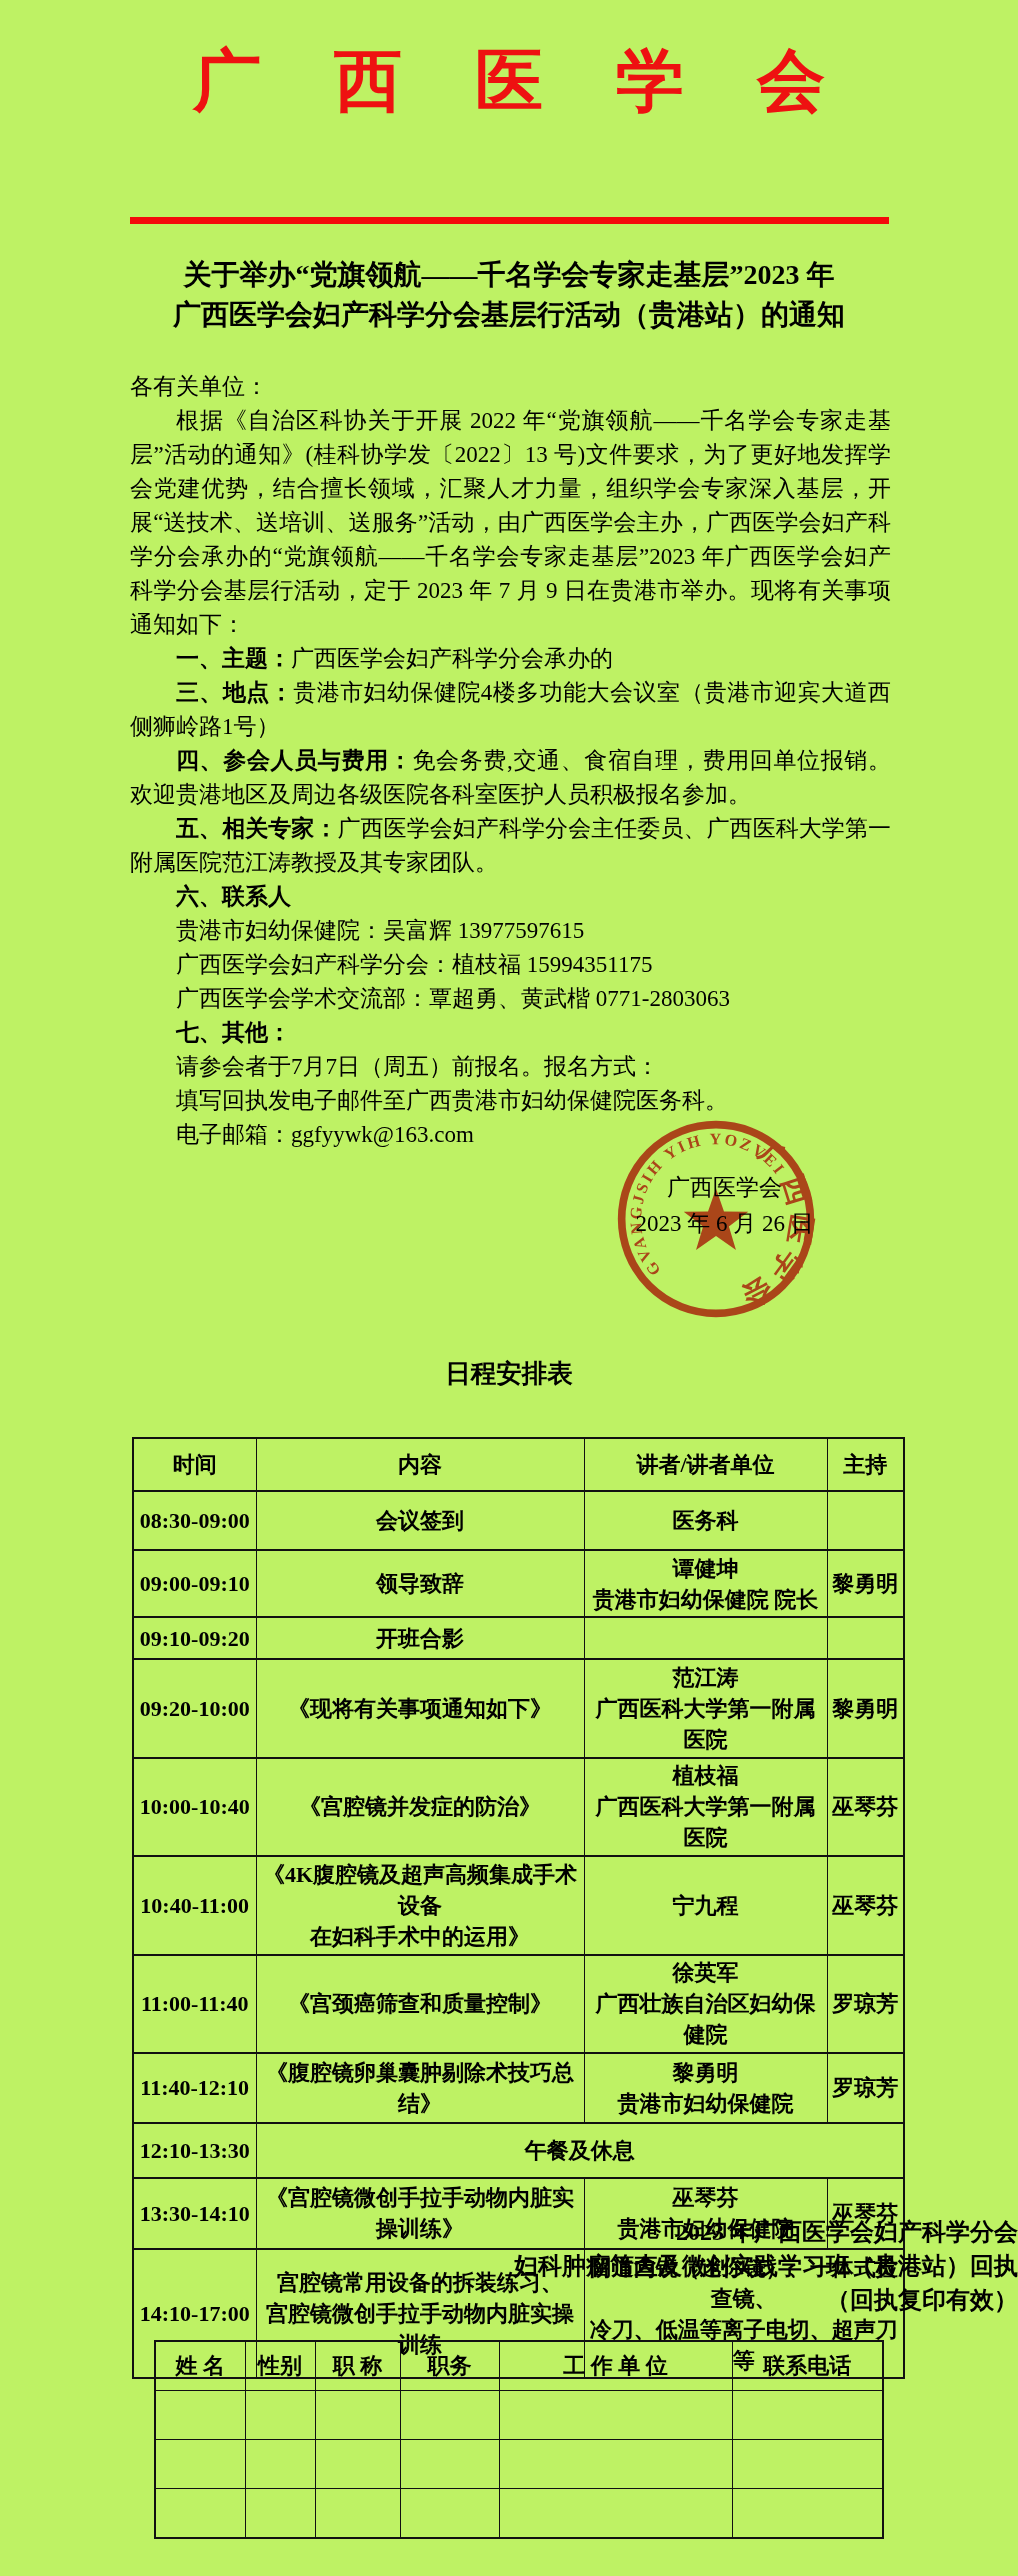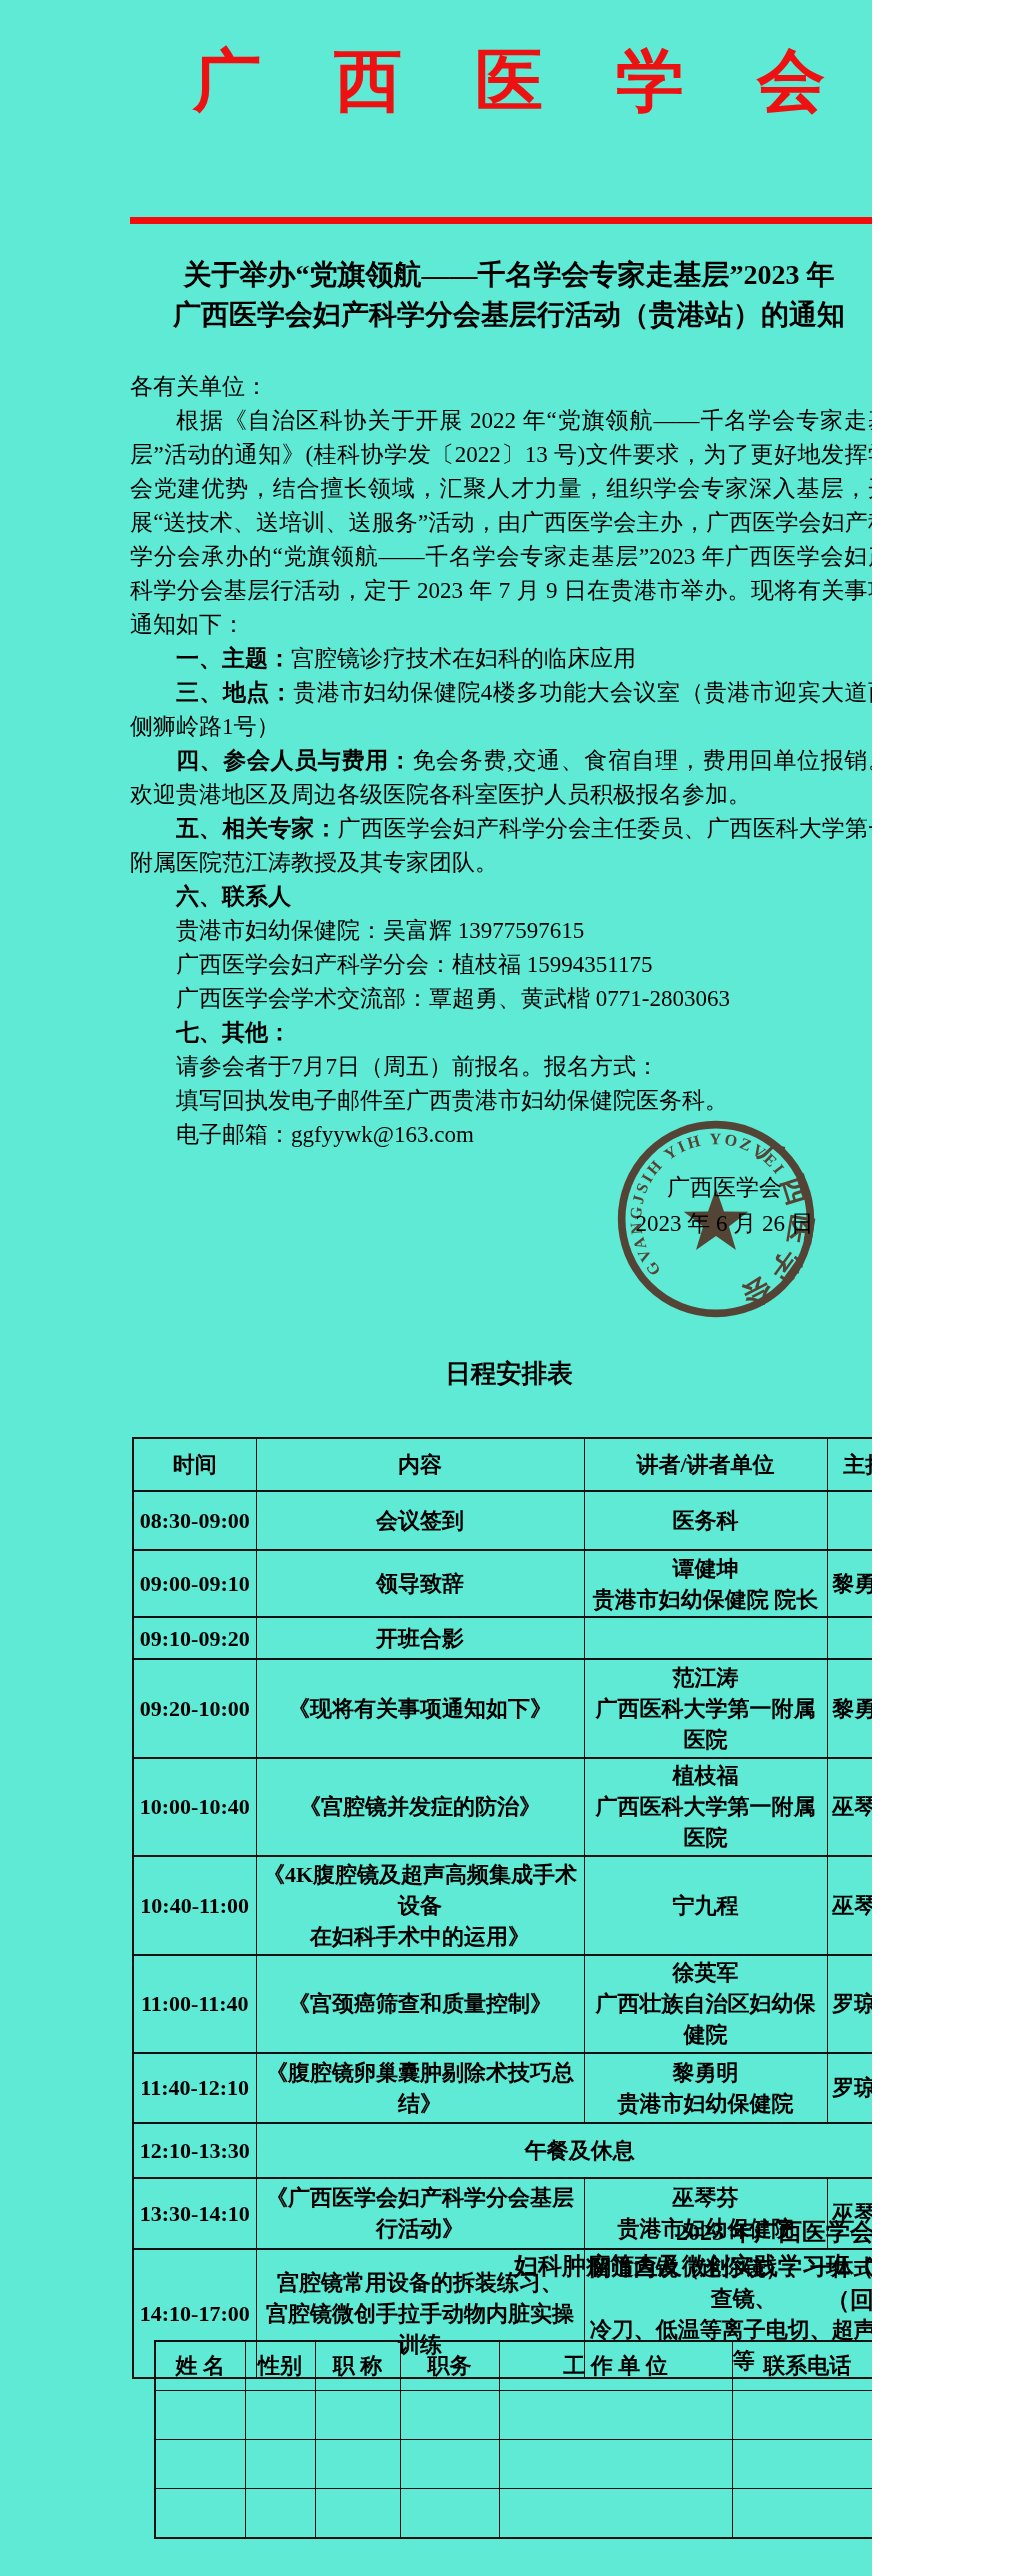--- a/index.html
+++ b/index.html
@@ -1,20 +1,20 @@
 <!DOCTYPE html>
 <html style="font-size:13.6px"><head>
 <meta charset="utf-8">
 <style>
   html,body{margin:0;padding:0;background:#ffffff;}
   .page{
     position:relative;
-    width:872px;
+    width:1018px;
     height:2576px;
-    background:#5eead4;
+    background:#bef264;
     font-family:"Liberation Serif","DejaVu Serif",serif;
     color:#111;
     overflow:hidden;
   }
   
   .org-title{
     position:absolute;top:36px;left:0;width:1018px;
     padding-left:73px;box-sizing:border-box;
     text-align:center;
     font-size:68px;font-weight:bold;
@@ -96,21 +96,21 @@
   <div class="red-rule"></div>
 
   <div class="doc-title">
     <div>关于举办“党旗领航——千名学会专家走基层”2023 年</div>
     <div>广西医学会妇产科学分会基层行活动（贵港站）的通知</div>
   </div>
 
   <div class="body-block">
     <p>各有关单位：</p>
     <p class="indent">根据《自治区科协关于开展 2022 年“党旗领航——千名学会专家走基层”活动的通知》(桂科协学发〔2022〕13 号)文件要求，为了更好地发挥学会党建优势，结合擅长领域，汇聚人才力量，组织学会专家深入基层，开展“送技术、送培训、送服务”活动，由广西医学会主办，广西医学会妇产科学分会承办的“党旗领航——千名学会专家走基层”2023 年广西医学会妇产科学分会基层行活动，定于 2023 年 7 月 9 日在贵港市举办。现将有关事项通知如下：</p>
-    <p class="indent"><b>一、主题：</b><span>宫腔镜诊疗技术在妇科的临床应用</span></p>
+    <p class="indent"><b>一、主题：</b><span>广西医学会妇产科学分会承办的</span></p>
     <p class="indent"><b>三、地点：</b><span>贵港市妇幼保健院4楼多功能大会议室（贵港市迎宾大道西侧狮岭路1号）</span></p>
     <p class="indent"><b>四、参会人员与费用：</b><span>免会务费,交通、食宿自理，费用回单位报销。欢迎贵港地区及周边各级医院各科室医护人员积极报名参加。</span></p>
     <p class="indent"><b>五、相关专家：</b><span>广西医学会妇产科学分会主任委员、广西医科大学第一附属医院范江涛教授及其专家团队。</span></p>
     <p class="indent"><b>六、联系人</b></p>
     <p class="indent">贵港市妇幼保健院：吴富辉 13977597615</p>
     <p class="indent">广西医学会妇产科学分会：植枝福 15994351175</p>
     <p class="indent">广西医学会学术交流部：覃超勇、黄武楷 0771-2803063</p>
     <p class="indent"><b>七、其他：</b></p>
     <p class="indent">请参会者于7月7日（周五）前报名。报名方式：</p>
     <p class="indent">填写回执发电子邮件至广西贵港市妇幼保健院医务科。</p>
@@ -205,21 +205,21 @@
       <td>黎勇明
 贵港市妇幼保健院</td>
       <td>罗琼芳</td>
     </tr>
     <tr style="height:55px">
       <td>12:10-13:30</td>
       <td colspan="3">午餐及休息</td>
     </tr>
     <tr style="height:71px">
       <td>13:30-14:10</td>
-      <td>《广西医学会妇产科学分会基层行活动》</td>
+      <td>《宫腔镜微创手拉手动物内脏实操训练》</td>
       <td>巫琴芬
 贵港市妇幼保健院</td>
       <td>巫琴芬</td>
     </tr>
     <tr style="height:72px">
       <td>14:10-17:00</td>
       <td>宫腔镜常用设备的拆装练习、
 宫腔镜微创手拉手动物内脏实操训练</td>
       <td colspan="2">阴道内镜（迷你镜）、一体式检查镜、
 冷刀、低温等离子电切、超声刀等</td>

